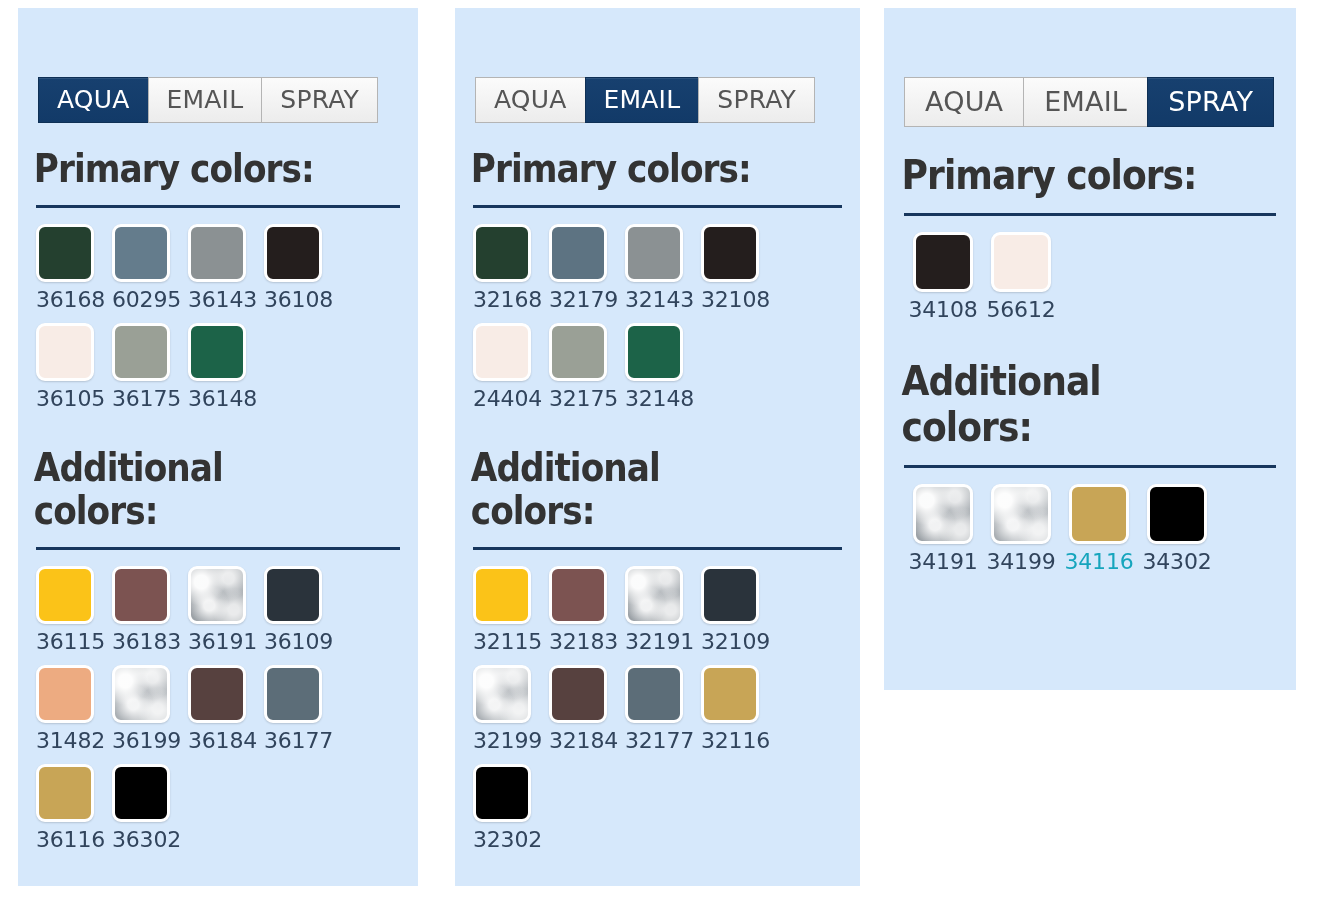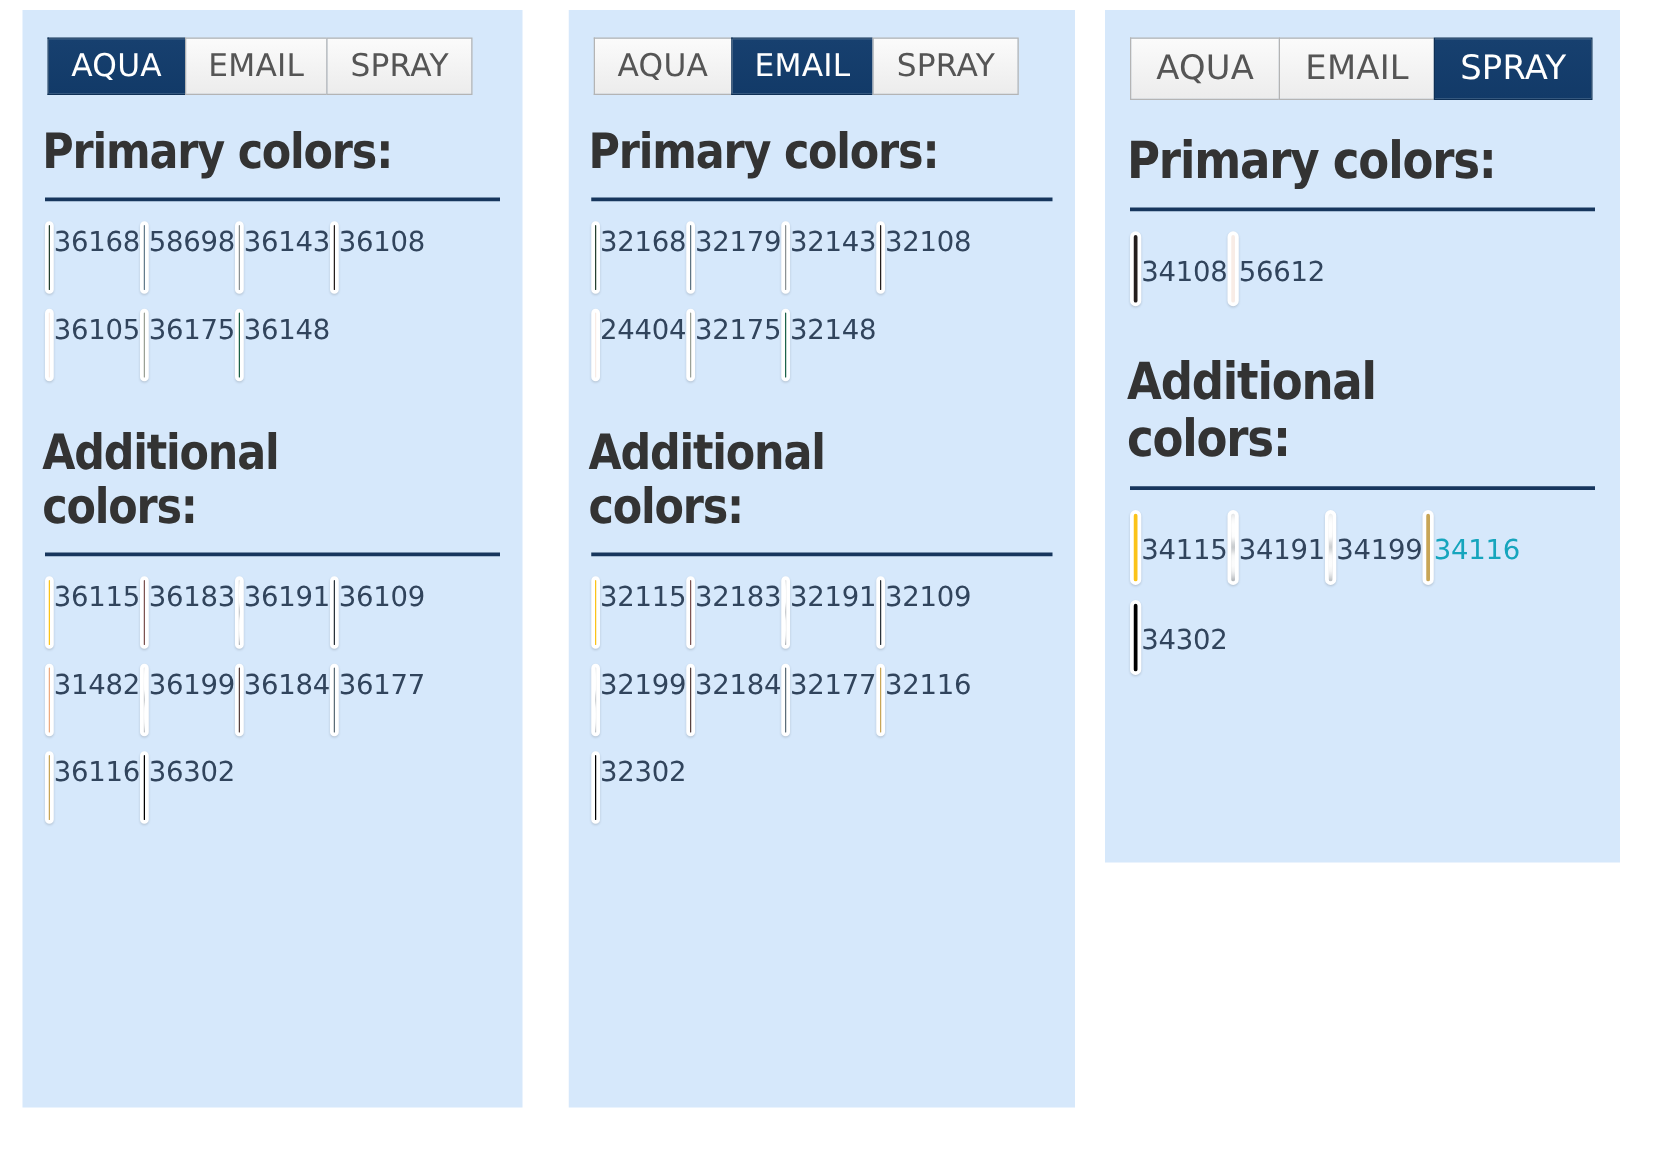--- a/index.html
+++ b/index.html
@@ -33,21 +33,21 @@
     color:#555555;
     background:linear-gradient(#fbfbfb,#ececec);
     border:1px solid #b4b4b4;
     border-right:none;
     padding:8px 18px 9px 18px;
     line-height:1.08;
     white-space:nowrap;
     cursor:pointer;
     box-sizing:border-box;
   }
-  .tab:last-child{border-right:1px solid #b4b4b4;}
+  .tab:last-child{border-right:1px solid #b4b4b4;margin-top:47px;}
   .tab.active{
     background:#123a6d;
     background:linear-gradient(#17406f,#123a68);
     color:#ffffff;
     border-color:#0f3055;
     box-shadow:inset 0 1px 0 rgba(255,255,255,.10);
   }
   #panel-spray .tab{font-size:27px;padding:9px 20px 10px 20px;}
 
   
@@ -80,21 +80,21 @@
     padding:16px 0 0 18px;
     width:392px;
     box-sizing:border-box;
   }
   #panel-spray .grid{padding-left:20px;width:400px;}
 
   .cell{
     width:76px;
     margin:0 0 12px 0;
     display:flex;
-    flex-direction:row;
+    flex-direction:column;
     align-items:flex-start;
     cursor:pointer;
   }
   #panel-spray .cell{width:78px;align-items:center;}
 
   .chip{
     width:58px;height:58px;
     border-radius:9px;
     border:3px solid #ffffff;
     box-sizing:border-box;
@@ -137,21 +137,21 @@
       </div>
       <div class="heading">Primary colors:</div>
       <div class="rule"></div>
       <div class="grid">
         <div class="cell">
           <div class="chip" style="background-color: rgb(36, 64, 47);"></div>
           <div class="swatch-label">36168</div>
         </div>
         <div class="cell">
           <div class="chip" style="background-color: rgb(100, 124, 140);"></div>
-          <div class="swatch-label">58698</div>
+          <div class="swatch-label">60295</div>
         </div>
         <div class="cell">
           <div class="chip" style="background-color: rgb(139, 145, 147);"></div>
           <div class="swatch-label">36143</div>
         </div>
         <div class="cell">
           <div class="chip" style="background-color: rgb(36, 30, 29);"></div>
           <div class="swatch-label">36108</div>
         </div>
         <div class="cell">
@@ -309,24 +309,20 @@
         <div class="cell">
           <div class="chip" style="background-color: rgb(248, 236, 230);"></div>
           <div class="swatch-label">56612</div>
         </div>
       </div>
       <div class="heading">Additional
 colors:</div>
       <div class="rule"></div>
       <div class="grid">
         <div class="cell">
-          <div class="chip" style="background-color: rgb(251, 195, 24);"></div>
-          <div class="swatch-label">34115</div>
-        </div>
-        <div class="cell">
           <div class="chip metal" style="background-color: rgb(185, 189, 192);"></div>
           <div class="swatch-label">34191</div>
         </div>
         <div class="cell">
           <div class="chip metal" style="background-color: rgb(211, 214, 216);"></div>
           <div class="swatch-label">34199</div>
         </div>
         <div class="cell">
           <div class="chip" style="background-color: rgb(200, 165, 86);"></div>
           <div class="swatch-label hl">34116</div>

